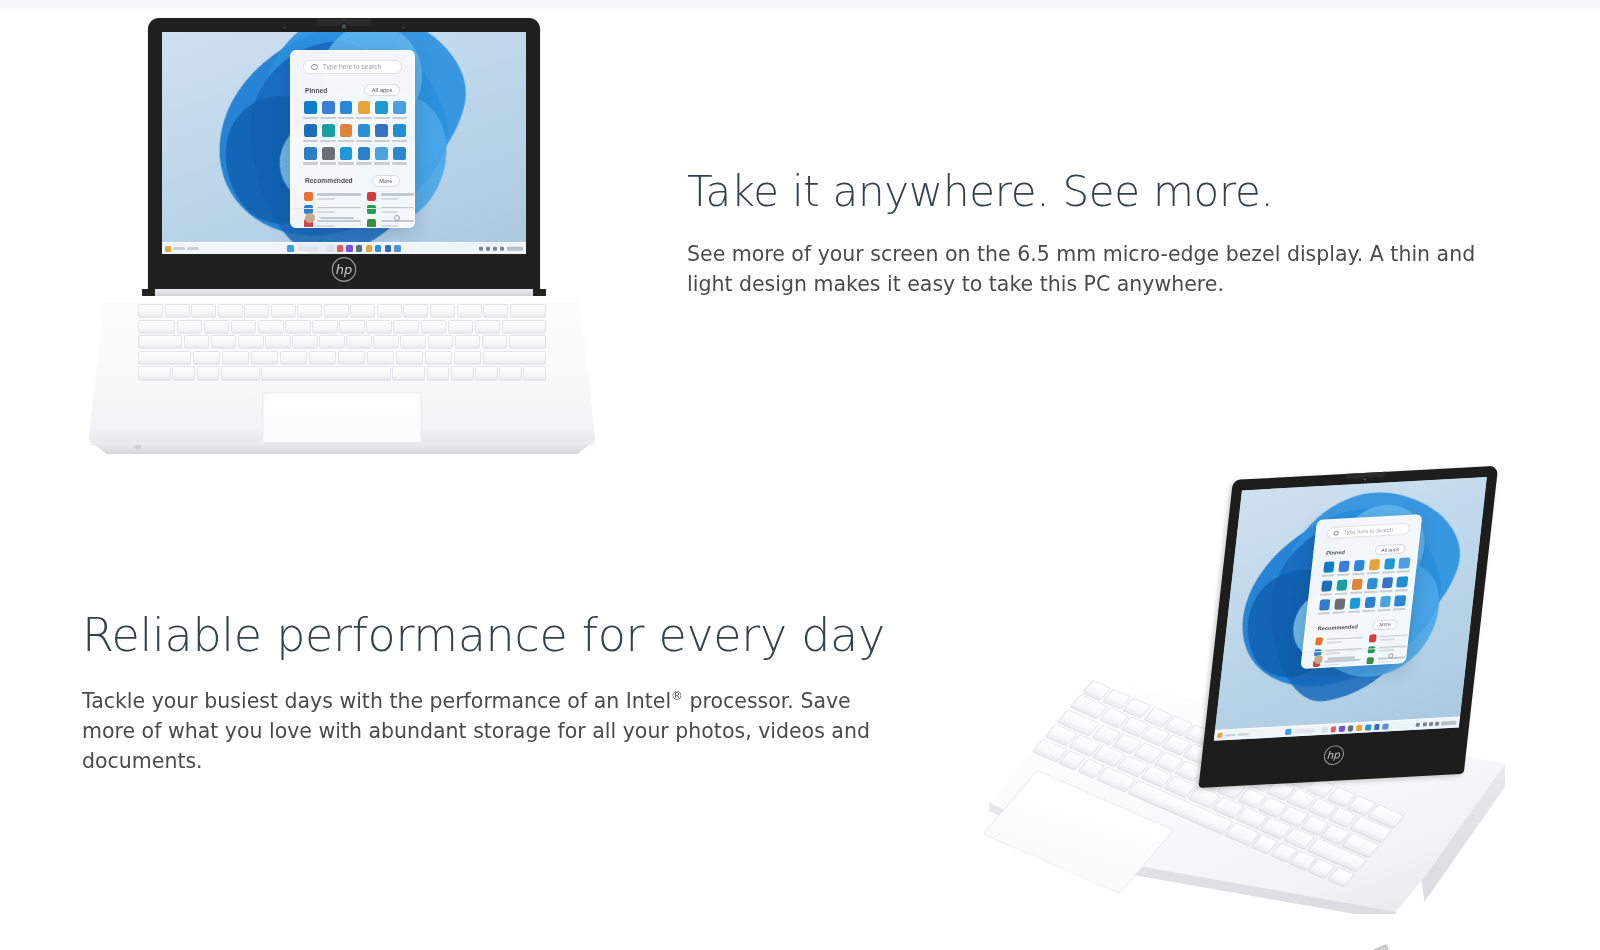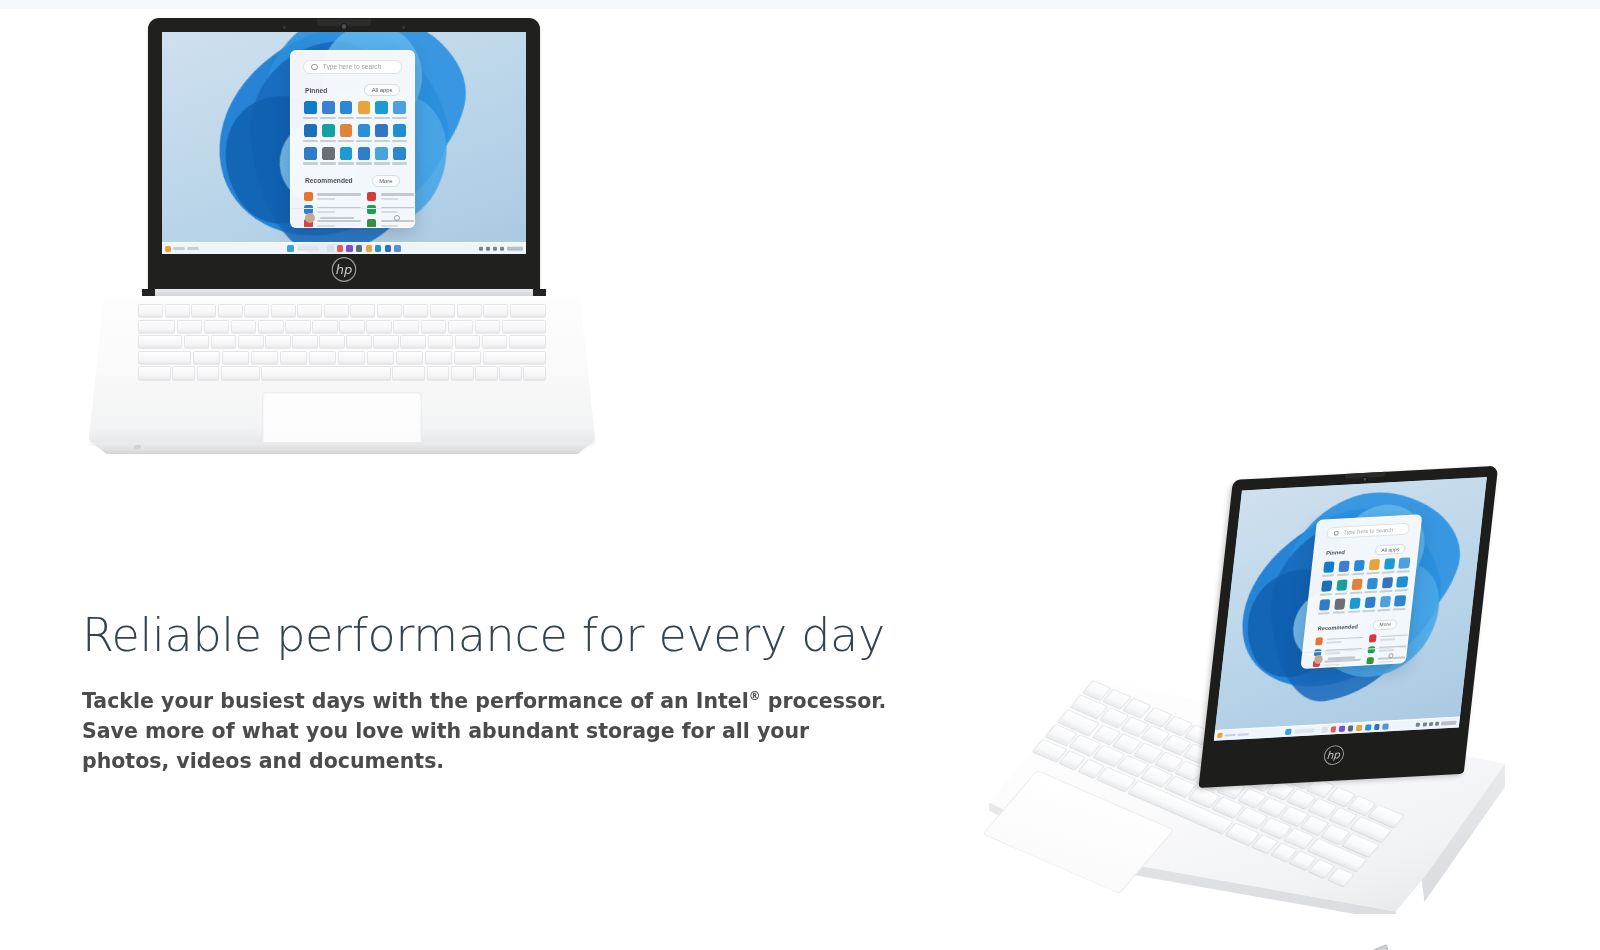--- a/index.html
+++ b/index.html
@@ -45,21 +45,21 @@
     line-height: 1.48;
   }
   .body-copy sup { font-size: 0.58em; vertical-align: super; line-height: 0; }
 
   #block-anywhere { left: 687px; top: 168px; width: 820px; }
   #block-anywhere .headline { font-size: 42px; }
   #block-anywhere .body-copy { font-size: 20.5px; margin-top: 24px; width: 812px; }
 
   #block-reliable { left: 82px; top: 610px; width: 830px; }
   #block-reliable .headline { font-size: 46px; }
-  #block-reliable .body-copy { font-size: 20.5px; margin-top: 24px; width: 815px; font-weight: bold; }
+  #block-reliable .body-copy { font-size: 20.5px; margin-top: 24px; width: 815px; }
 
   
   #laptop-front {
     position: absolute;
     left: 86px; top: 4px;
     width: 512px; height: 455px;
   }
 
   
   .l1-lid {
@@ -611,20 +611,24 @@
           <div class="l1-key"></div>
           <div class="l1-key"></div>
           <div class="l1-key"></div>
         </div>
       </div>
     <div class="l1-trackpad"></div>
     <div class="l1-base-foot"></div>
     <div class="l1-foot-dot"></div>
   </div>
 
+  <div class="text-block" id="block-anywhere">
+    <h2 class="headline">Take it anywhere. See more.</h2>
+    <p class="body-copy">See more of your screen on the 6.5 mm micro-edge bezel display. A thin and light design makes it easy to take this PC anywhere.</p>
+  </div>
 
   <div class="text-block" id="block-reliable">
     <h2 class="headline">Reliable performance for every day</h2>
     <p class="body-copy"><span>Tackle your busiest days with the performance of an Intel</span><sup>®</sup><span> processor. Save more of what you love with abundant storage for all your photos, videos and documents.</span></p>
   </div>
 
   <div id="laptop-angled">
     <div class="l2-stage">
 
       <div class="l2-base-wrap">

